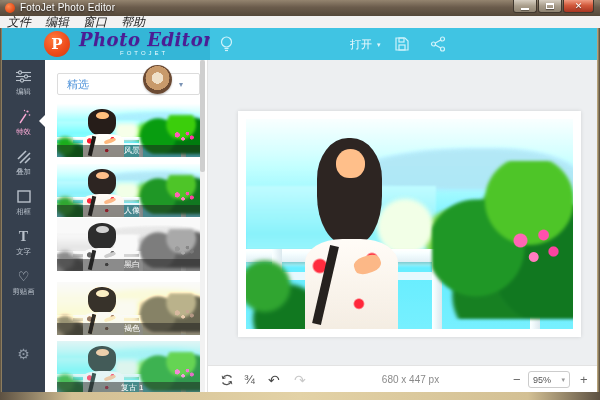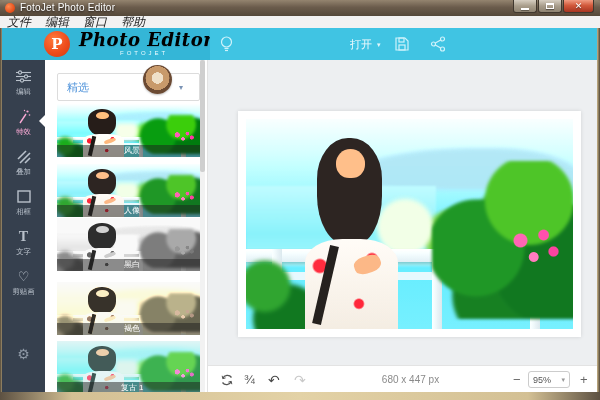--- a/index.html
+++ b/index.html
@@ -35,21 +35,21 @@
     background:linear-gradient(90deg,#5d5142,#d3c094 12%,#e3d2a6 50%,#d3c094 88%,#5d5142); }
 
   
   .header { position:absolute; left:2px; top:28px; width:595px; height:32px; }
   .header-left  { position:absolute; left:0; top:0; width:208px; height:32px; background:#34b6d7; }
   .header-right { position:absolute; left:208px; top:0; right:0; height:32px; background:#40c4e3; }
   .logo-circle { position:absolute; left:42px; top:3px; width:26px; height:26px; border-radius:50%;
     background:radial-gradient(circle at 38% 32%, #ff7a3c, #ee4d1c 55%, #d23a0e);
     display:flex; align-items:center; justify-content:center; }
   .logo-letter { color:#fff; font-size:15px; font-weight:bold; font-family:"DejaVu Serif",serif; }
-  .logo-script { position:absolute; left:77px; top:1px; color:#000000; font-size:18px; font-weight:bold;
+  .logo-script { position:absolute; left:77px; top:1px; color:#4c1d95; font-size:18px; font-weight:bold;
     font-style:italic; font-family:"DejaVu Serif","Liberation Serif",serif; letter-spacing:.5px;
     text-shadow:0 1px 1px rgba(0,0,0,.12); white-space:nowrap; }
   .logo-sub { position:absolute; left:118px; top:22px; color:#eafbff; font-size:6px; letter-spacing:3px; }
   .bulb { position:absolute; left:216px; top:7px; width:17px; height:18px; opacity:.85; }
   .open-btn { position:absolute; left:348px; top:9px; color:rgba(255,255,255,.92); font-size:11px;
     display:flex; align-items:center; gap:5px; cursor:default; }
   .open-caret { font-size:7px; color:rgba(255,255,255,.85); }
   .hdr-icon { position:absolute; top:8px; width:16px; height:16px; opacity:.85; }
   .save-icon { left:392px; } .share-icon { left:428px; }
 
@@ -62,21 +62,21 @@
   .side-item.active::after { content:""; position:absolute; right:-1px; top:6px;
     border:7px solid transparent; border-right:7px solid #ffffff; border-left:none; }
   .t-glyph { font-size:14px; font-weight:bold; font-family:"Liberation Serif",serif; }
   .gear { position:absolute; left:0; top:286px; width:43px; text-align:center; color:#8d97a4; }
 
   
   .panel { position:absolute; left:45px; top:60px; width:163px; height:332px; background:#fff;
     border-right:1px solid #e2e2e2; overflow:hidden; }
   .scroll-track { position:absolute; right:2px; top:0; width:5px; height:332px; background:#f2f2f2; }
   .scroll-thumb { position:absolute; right:2px; top:0; width:5px; height:112px; background:#cfcfcf; border-radius:2px; }
-  .cat-box { position:absolute; left:12px; top:13px; width:143px; height:28px; background:#fff;
+  .cat-box { position:absolute; left:12px; top:13px; width:143px; height:22px; background:#fff;
     border:1px solid #dcdcdc; border-radius:2px; display:flex; align-items:center; cursor:default; }
   .cat-label { font-size:11px; color:#4a90d9; padding-left:9px; }
   .cat-caret { position:absolute; right:16px; font-size:8px; color:#7a93b5; }
   .avatar { position:absolute; left:98px; top:5px; width:29px; height:29px; border-radius:50%;
     background:radial-gradient(circle at 50% 45%, #efe0c8 0 26%, #c89a6b 27% 55%, #6b4a33 56% 80%, #3a2a20 81%);
     box-shadow:0 1px 2px rgba(0,0,0,.25); z-index:5; }
   .filters-list { position:absolute; left:12px; top:44px; width:143px; height:288px; overflow:hidden;text-align:center; }
   .thumb { position:absolute; left:0; width:143px; height:53px; overflow:hidden; cursor:default; background:#9fe6f2; }
   .thumb-label { position:absolute; left:0; right:0; bottom:0; height:12px; background:rgba(30,30,30,.5);
     color:#fff; font-size:8px; line-height:12px; padding-left:7px; z-index:9; }

